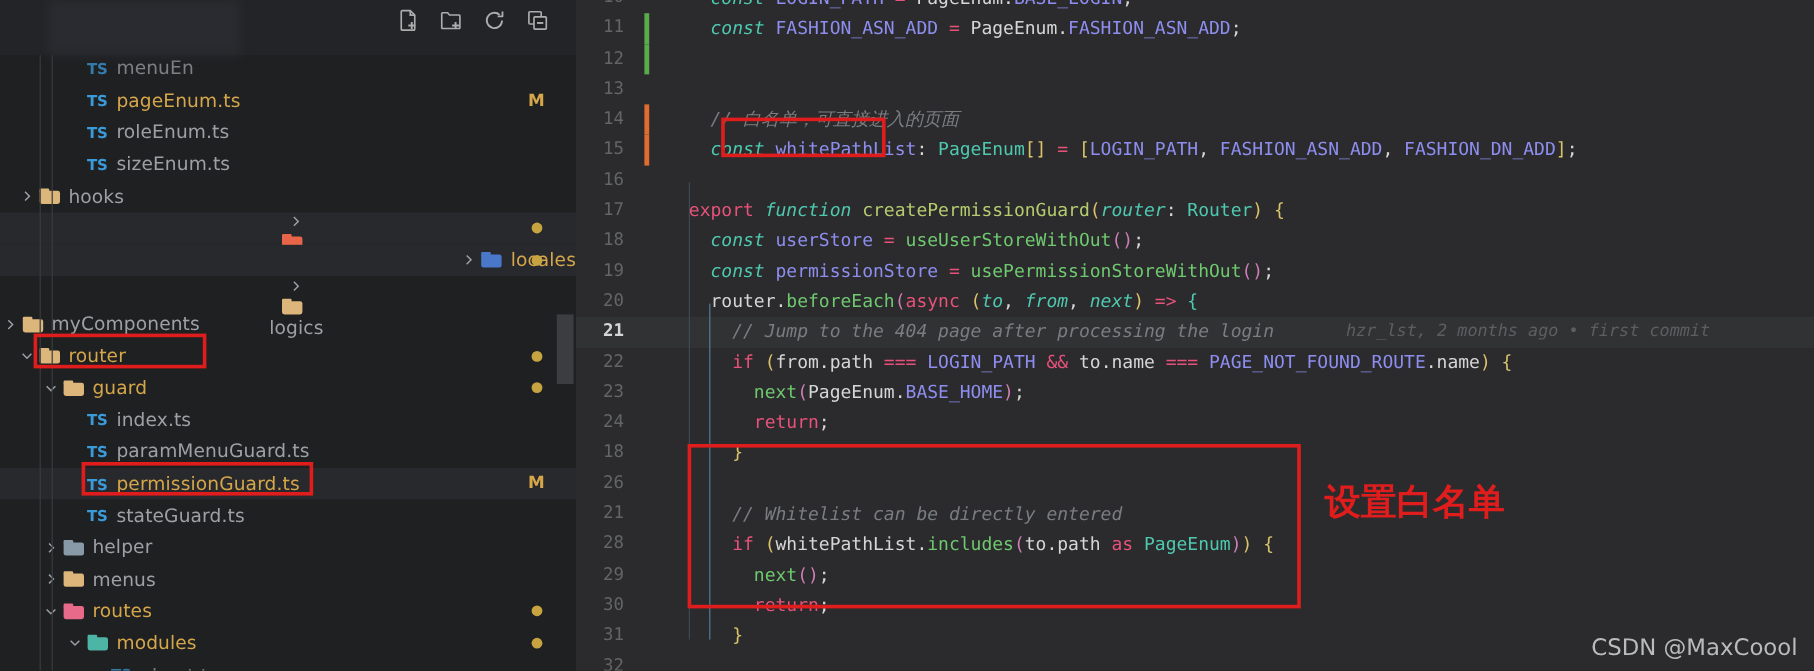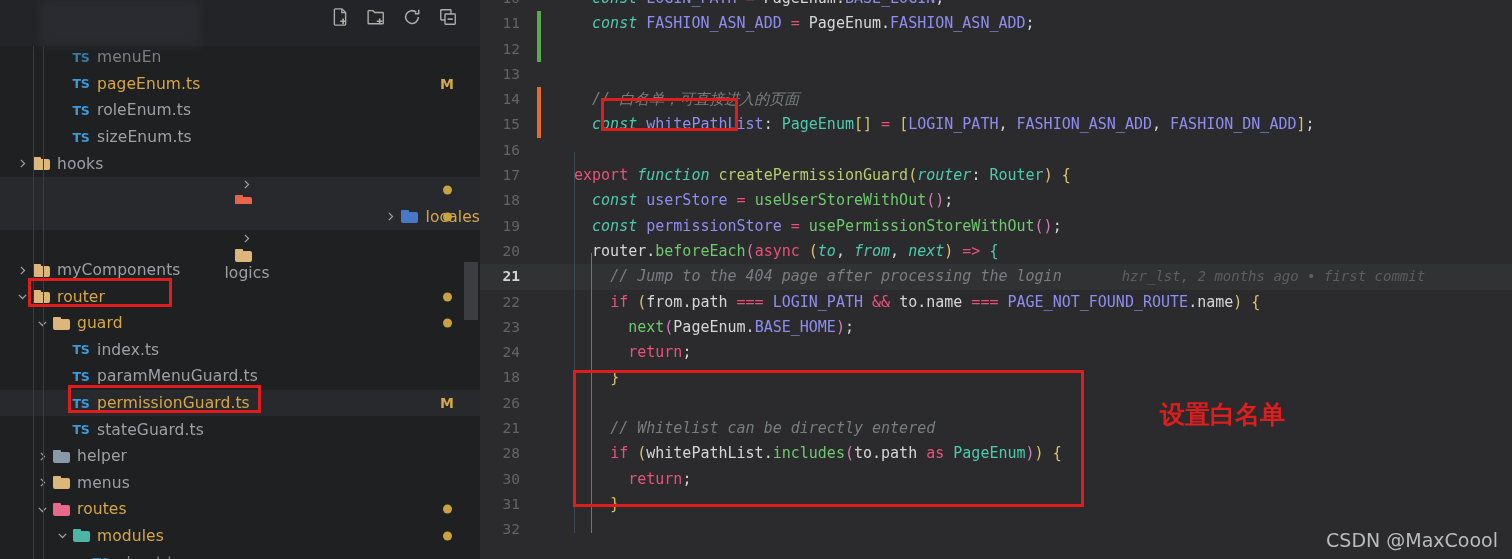--- a/index.html
+++ b/index.html
@@ -263,21 +263,21 @@
             </svg>
           </span>
           <span class="ficon">
             <span class="folder ">
               <span class="ftab"></span>
               <span class="fbody"></span>
             </span>
           </span>
           <span class="lbl folder-lbl">logics</span>
         </div>
-        <div class="row" style="padding-left: 14px;">
+        <div class="row" style="">
           <span class="twisty">
             <svg viewBox="0 0 16 16" width="13" height="13" fill="none" stroke="currentColor" stroke-width="1.5">
               <path d="M6 3.5 10.5 8 6 12.5"></path>
             </svg>
           </span>
           <span class="ficon">
             <span class="folder ">
               <span class="ftab"></span>
               <span class="fbody"></span>
             </span>
@@ -462,30 +462,31 @@
         <div class="cline"><span class="lnum">19</span><span class="ctext"><span class="opw">  </span><span class="kw2">const </span><span class="var">permissionStore</span><span class="op"> = </span><span class="meth">usePermissionStoreWithOut</span><span class="brkp">()</span><span class="opw">;</span></span></div>
         <div class="cline"><span class="lnum">20</span><span class="ctext"><span class="opw">  </span><span class="varw">router</span><span class="opw">.</span><span class="meth">beforeEach</span><span class="brkp">(</span><span class="kwpink">async </span><span class="brk">(</span><span class="kw2">to</span><span class="opw">, </span><span class="kw2">from</span><span class="opw">, </span><span class="kw2">next</span><span class="brk">)</span><span class="op"> =&gt; </span><span class="type">{</span></span></div>
         <div class="cline active"><span class="lnum">21</span><span class="ctext"><span class="opw">    </span><span class="cmt">// Jump to the 404 page after processing the login</span></span><span class="blame" style="margin-left: 60px;">hzr_lst, 2 months ago • first commit</span></div>
         <div class="cline"><span class="lnum">22</span><span class="ctext"><span class="opw">    </span><span class="kwpink">if </span><span class="brk">(</span><span class="varw">from</span><span class="opw">.</span><span class="varw">path</span><span class="op"> === </span><span class="var">LOGIN_PATH</span><span class="kwpink"> &amp;&amp; </span><span class="varw">to</span><span class="opw">.</span><span class="varw">name</span><span class="op"> === </span><span class="var">PAGE_NOT_FOUND_ROUTE</span><span class="opw">.</span><span class="varw">name</span><span class="brk">)</span><span class="brk"> {</span></span></div>
         <div class="cline"><span class="lnum">23</span><span class="ctext"><span class="opw">      </span><span class="meth">next</span><span class="brkp">(</span><span class="varw">PageEnum</span><span class="opw">.</span><span class="var">BASE_HOME</span><span class="brkp">)</span><span class="opw">;</span></span></div>
         <div class="cline"><span class="lnum">24</span><span class="ctext"><span class="opw">      </span><span class="kwpink">return</span><span class="opw">;</span></span></div>
         <div class="cline"><span class="lnum">18</span><span class="ctext"><span class="opw">    </span><span class="brk">}</span></span></div>
         <div class="cline"><span class="lnum">26</span><span class="ctext"></span></div>
         <div class="cline"><span class="lnum">21</span><span class="ctext"><span class="opw">    </span><span class="cmt">// Whitelist can be directly entered</span></span></div>
         <div class="cline"><span class="lnum">28</span><span class="ctext"><span class="opw">    </span><span class="kwpink">if </span><span class="brk">(</span><span class="varw">whitePathList</span><span class="opw">.</span><span class="meth">includes</span><span class="brkp">(</span><span class="varw">to</span><span class="opw">.</span><span class="varw">path</span><span class="kwpink"> as </span><span class="type">PageEnum</span><span class="brkp">)</span><span class="brk">)</span><span class="brk"> {</span></span></div>
+        <div class="cline"><span class="lnum">29</span><span class="ctext"><span class="opw">      </span><span class="meth">next</span><span class="brkp">()</span><span class="opw">;</span></span></div>
         <div class="cline"><span class="lnum">30</span><span class="ctext"><span class="opw">      </span><span class="kwpink">return</span><span class="opw">;</span></span></div>
         <div class="cline"><span class="lnum">31</span><span class="ctext"><span class="opw">    </span><span class="brk">}</span></span></div>
         <div class="cline"><span class="lnum">32</span><span class="ctext"></span></div>
       </div>
 
     <div class="indent-guide-editor" style="left:94px; top:152px; height:381px; background:#3c4a52;"></div>
     <div class="indent-guide-editor" style="left:111px; top:253px; height:280px; background:#4d7f99;"></div>
 
     <div class="watermark">CSDN @MaxCoool</div>
   </div>
 
   <div class="redbox" style="left:28px;  top:278px; width:144px; height:29px;"></div>
   <div class="redbox" style="left:68px;  top:385px; width:193px; height:28px;"></div>
   <div class="redbox" style="left:601px; top:98px;  width:137px; height:33px;"></div>
   <div class="redbox" style="left:573px; top:370px; width:511px; height:137px;"></div>
 
-  <div class="annot-cn" id="annotCn" style="left: 1160px; top: 398px; font-size: 25px;">设置白名单</div>
+  <div class="annot-cn" id="annotCn" style="left: 1104px; top: 398px; font-size: 30px;">设置白名单</div>
 </div>
 
 </body></html>

